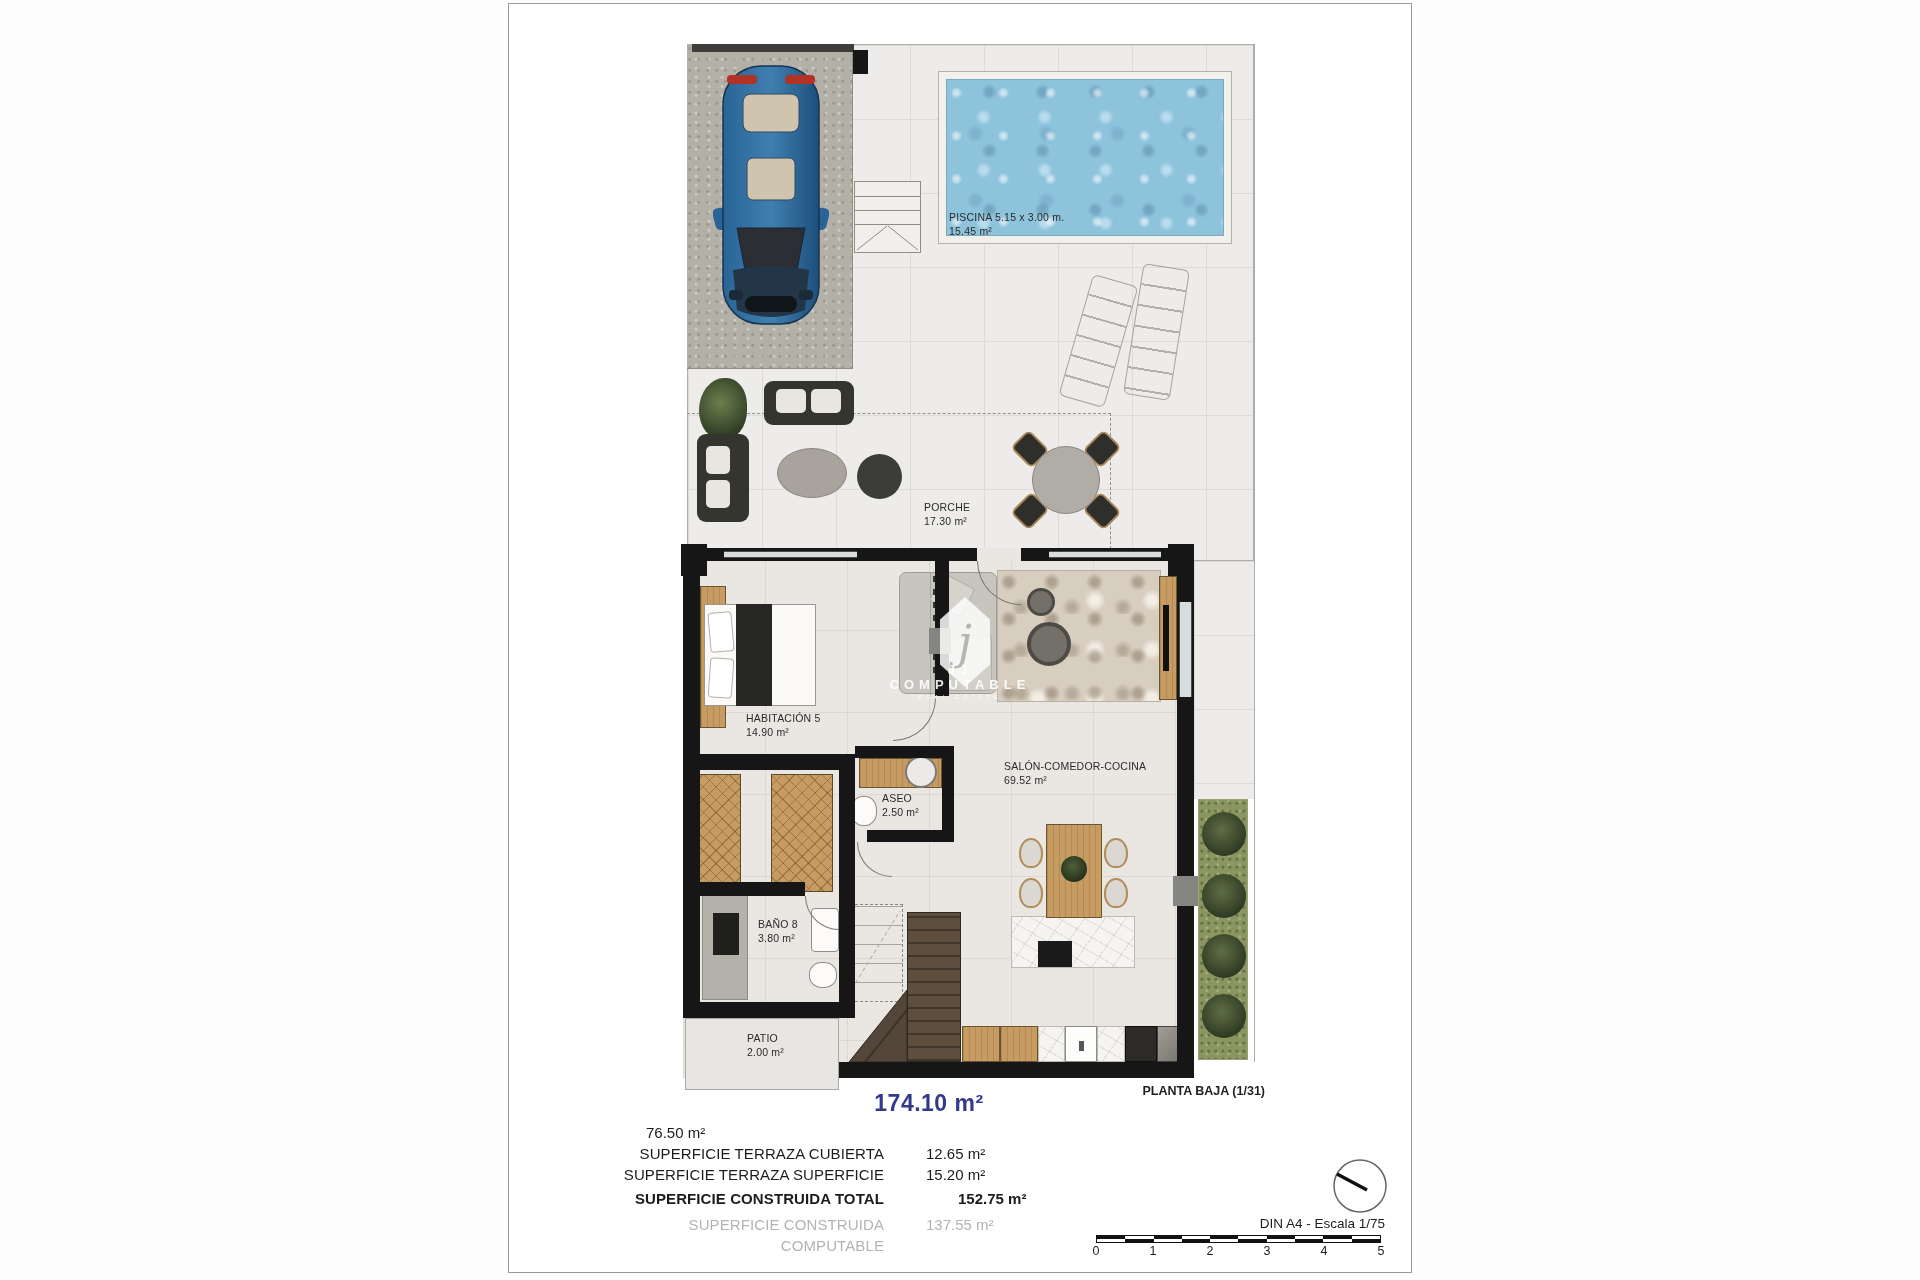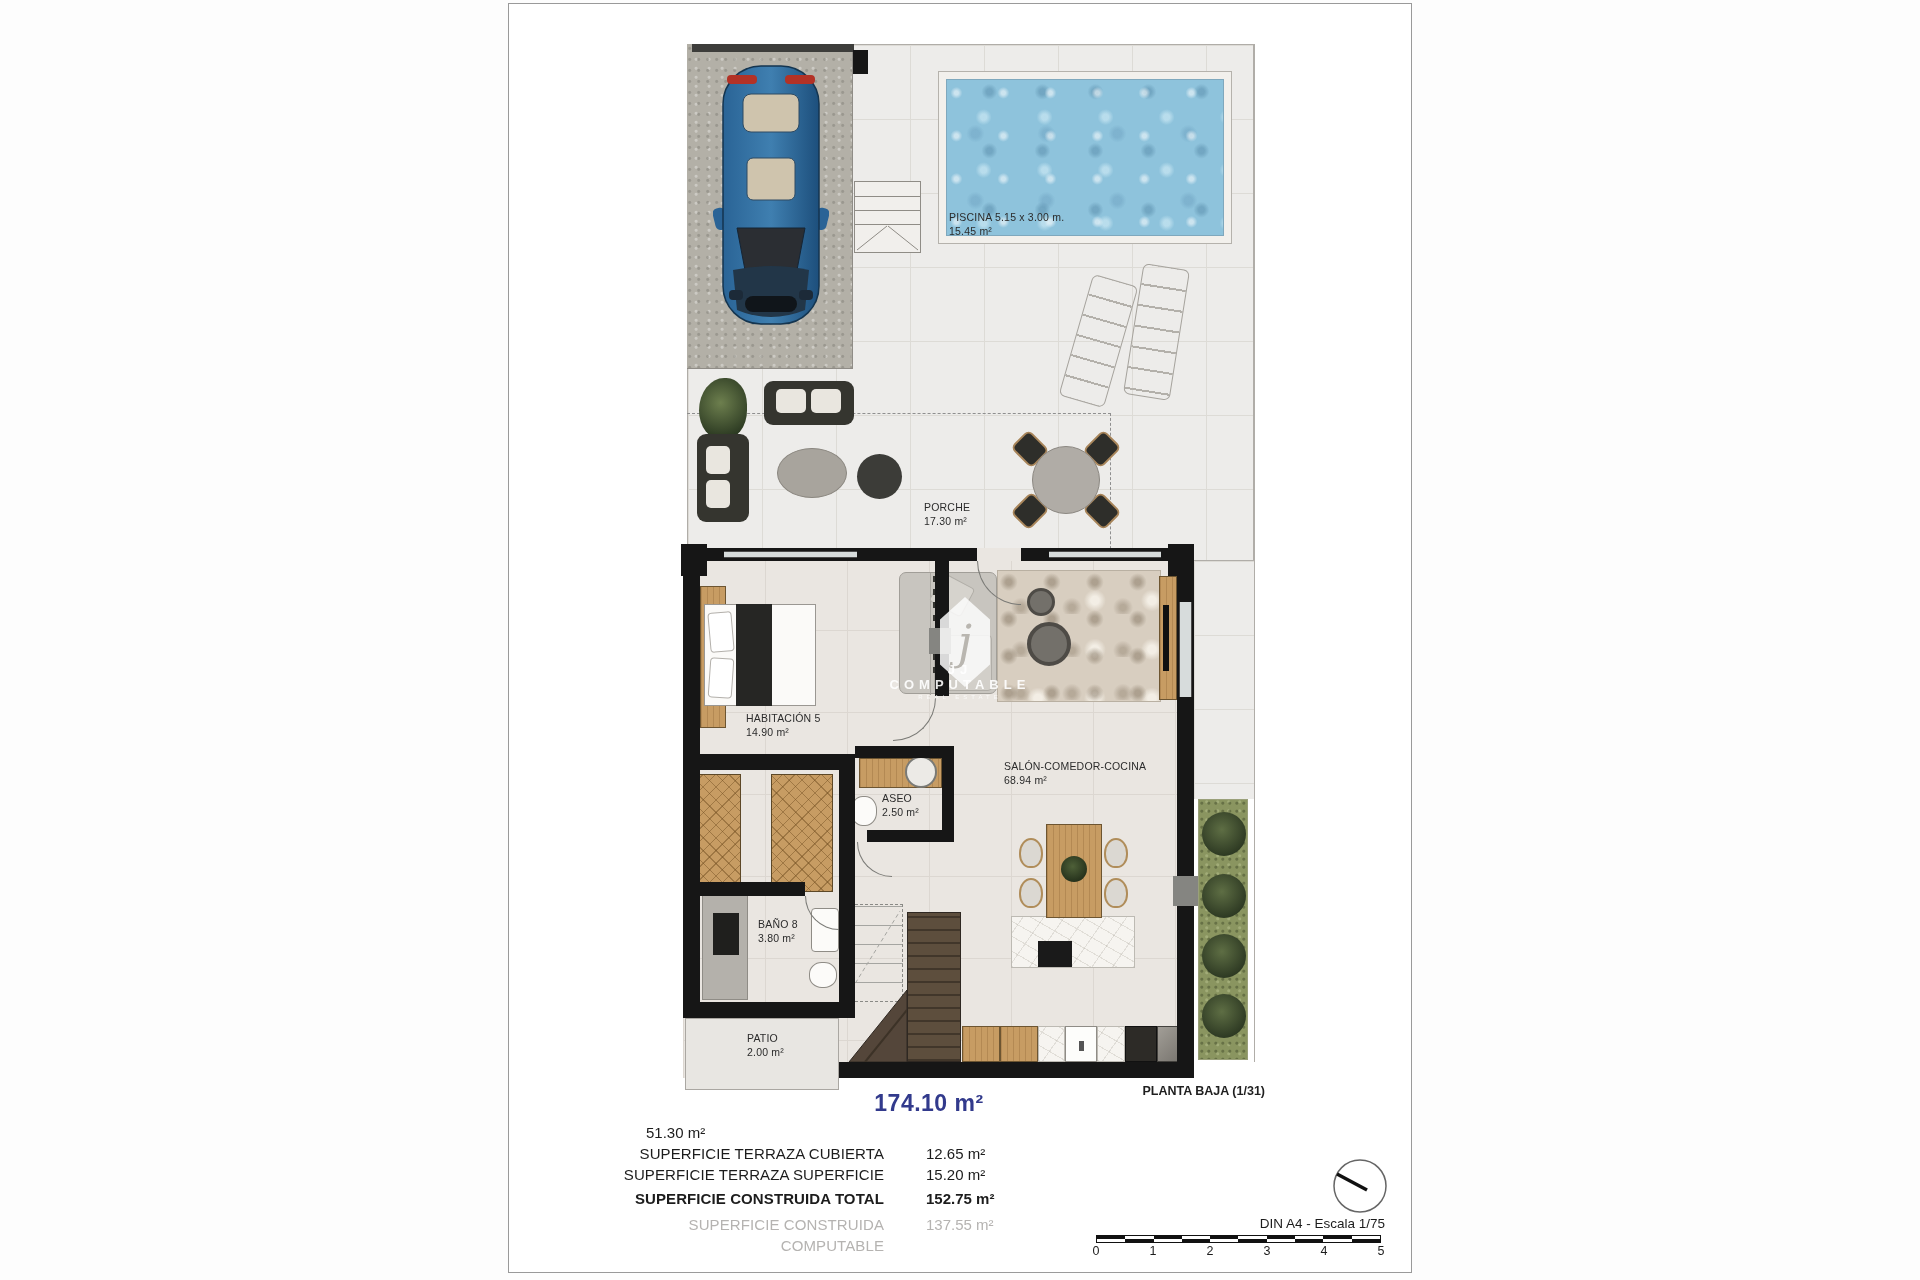--- a/index.html
+++ b/index.html
@@ -194,21 +194,21 @@
   <div class="abs wood" style="left:350px;top:754px;width:83px;height:30px;z-index:10;"></div>
   <div class="abs" style="left:396px;top:752px;width:32px;height:32px;border-radius:50%;background:#eceae6;border:2px solid #7a7a76;box-sizing:border-box;z-index:11;"></div>
   <div class="abs" style="left:342px;top:792px;width:26px;height:30px;background:#fcfbf9;border:1px solid #8f8c86;border-radius:45%;box-sizing:border-box;z-index:10;"></div>
   <div class="label" style="left:373px;top:788px;">
     <span>ASEO</span><br>
     <span>2.50 m²</span>
   </div>
 
   <div class="label" style="left:495px;top:756px;">
     <span>SALÓN-COMEDOR-COCINA</span><br>
-    <span>68.94 m²</span>
+    <span>69.52 m²</span>
   </div>
 
   <div class="dot" style="left:424px;top:572px;"></div>
   <div class="dot" style="left:424px;top:585px;"></div>
   <div class="dot" style="left:424px;top:598px;"></div>
   <div class="dot" style="left:424px;top:611px;"></div>
   <div class="dot" style="left:424px;top:624px;"></div>
   <div class="dot" style="left:424px;top:637px;"></div>
   <div class="dot" style="left:424px;top:650px;"></div>
   <div class="dot" style="left:424px;top:663px;"></div>
@@ -296,31 +296,31 @@
     <div style="font-size:13px;font-weight:bold;letter-spacing:5px;color:rgba(255,255,255,.9);">JJ COMPUTABLE</div>
     <div style="font-size:6px;letter-spacing:4px;color:rgba(255,255,255,.75);margin-top:2px;">REAL ESTATE</div>
   </div>
 
   <div class="abs" style="left:600px;top:1080px;width:156px;text-align:right;font-size:12.5px;font-weight:bold;color:#1f1f1f;">PLANTA BAJA (1/31)</div>
 
   <div class="abs" style="left:300px;top:1086px;width:240px;text-align:center;font-size:23px;font-weight:bold;color:#323a8c;letter-spacing:.5px;">174.10 m²</div>
 
   <div class="abs" style="left:95px;top:1118px;">
     <div class="row">
-        <div class="v">51.30 m²</div>
+        <div class="v">76.50 m²</div>
     </div>
     <div class="row">
       <div class="l">SUPERFICIE TERRAZA CUBIERTA</div>
         <div class="v">12.65 m²</div>
     </div>
     <div class="row">
       <div class="l">SUPERFICIE TERRAZA SUPERFICIE</div>
         <div class="v">15.20 m²</div>
     </div>
-    <div class="row" style="font-weight:bold;margin-top:3px;">
+    <div class="row" style="font-weight:bold;margin-top:3px;gap:32px;">
       <div class="l">SUPERFICIE CONSTRUIDA TOTAL</div>
         <div class="v">152.75 m²</div>
     </div>
     <div class="row" style="color:#b5b3b1;margin-top:5px;">
       <div class="l">SUPERFICIE CONSTRUIDA COMPUTABLE</div>
         <div class="v">137.55 m²</div>
     </div>
   </div>
 
   <svg class="abs" style="left:822px;top:1153px;" width="58" height="58" viewBox="0 0 58 58">

